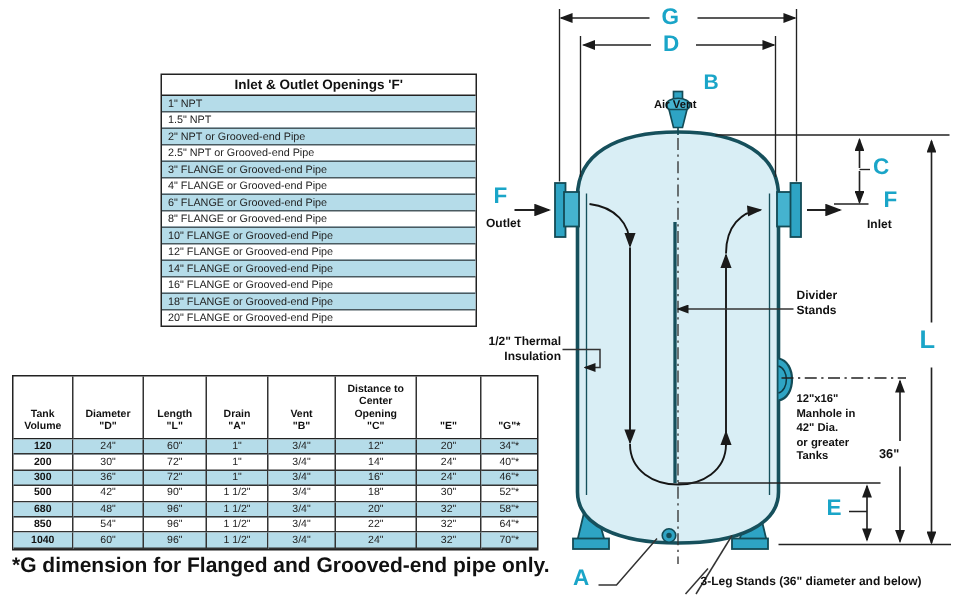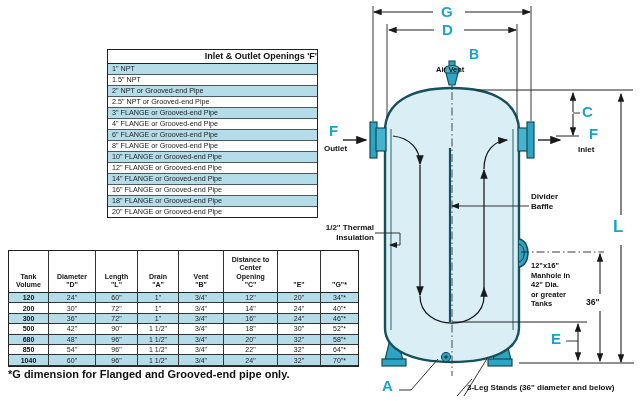--- a/index.html
+++ b/index.html
@@ -1,38 +1,38 @@
 <!DOCTYPE html>
 <html><head>
 <meta charset="utf-8">
 <style>
   html,body{margin:0;padding:0;background:#fff;}
   #stage{position:relative;width:640px;height:401px;background:#fff;overflow:hidden;
          font-family:"Liberation Sans",sans-serif;}
   
   .it{position:absolute;left:107px;top:49px;width:209px;border:1.6px solid #222;background:#fff;}
-  .it-title{height:13px;line-height:13px;text-align:right;font-weight:bold;font-size:9px;
+  .it-title{height:13px;line-height:13px;text-align:center;font-weight:bold;font-size:9px;
             border-bottom:1.4px solid #222;color:#111;}
   .it-row{height:10px;line-height:10px;font-size:7.2px;color:#222;padding-left:4px;
           border-top:1px solid #4a5a60;}
   .it-row:first-child{border-top:none;}
   .it-row.blue{background:#b5dce9;}
   
   .st{position:absolute;left:8px;top:250px;border:1.6px solid #222;background:#fff;}
   .st-grid{display:grid;grid-template-columns:40px 47px 42px 41px 45px 54px 43px 37px;
            grid-template-rows:42px repeat(7,10.4px);}
   .st-h{border-right:1px solid #333;border-bottom:1.3px solid #222;font-size:7px;font-weight:bold;
         color:#111;display:flex;align-items:flex-end;justify-content:center;text-align:center;
         white-space:pre-line;line-height:8.2px;padding-bottom:3px;}
   .st-c{border-right:1px solid #333;border-bottom:1px solid #333;font-size:7px;color:#222;
         display:flex;align-items:center;justify-content:center;}
   .st-c.bold{font-weight:bold;color:#111;}
   .st-c.blue{background:#b5dce9;}
   .st-h:nth-child(8n),.st-c:nth-child(8n){border-right:none;}
-  .footnote{position:absolute;left:8px;top:368px;font-size:11px;font-weight:bold;color:#111;}
+  .footnote{position:absolute;left:8px;top:368px;font-size:14px;font-weight:bold;color:#111;}
   
   .lbl{position:absolute;font-weight:bold;color:#111;white-space:pre-line;}
   .cy{color:#1aa5c8;}
   svg{position:absolute;left:0;top:0;}
 </style>
 </head>
 <body>
 
 <div id="stage">
 
@@ -134,21 +134,21 @@
   <div class="lbl cy" style="left:441px;top:3px;font-size:15px;">G</div>
   <div class="lbl cy" style="left:442px;top:21px;font-size:15px;">D</div>
   <div class="lbl cy" style="left:469px;top:46px;font-size:14px;">B</div>
   <div class="lbl" style="left:436px;top:65px;font-size:7.5px;">Air Vent</div>
   <div class="lbl cy" style="left:582px;top:103px;font-size:15px;">C</div>
   <div class="lbl cy" style="left:329px;top:122px;font-size:15px;">F</div>
   <div class="lbl" style="left:324px;top:144px;font-size:8px;">Outlet</div>
   <div class="lbl cy" style="left:589px;top:125px;font-size:15px;">F</div>
   <div class="lbl" style="left:578px;top:145px;font-size:8px;">Inlet</div>
   <div class="lbl" style="left:531px;top:192px;font-size:8px;line-height:10px;">Divider
-Baffle</div>
+Stands</div>
   <div class="lbl" style="left:296px;top:223px;width:78px;text-align:right;font-size:8px;line-height:10px;">1/2" Thermal
 Insulation</div>
   <div class="lbl cy" style="left:613px;top:217px;font-size:17px;">L</div>
   <div class="lbl" style="left:531px;top:261px;font-size:7.5px;line-height:9.5px;">12"x16"
 Manhole in
 42" Dia.
 or greater
 Tanks</div>
   <div class="lbl" style="left:586px;top:297px;font-size:8.5px;">36"</div>
   <div class="lbl cy" style="left:551px;top:330px;font-size:15px;">E</div>

